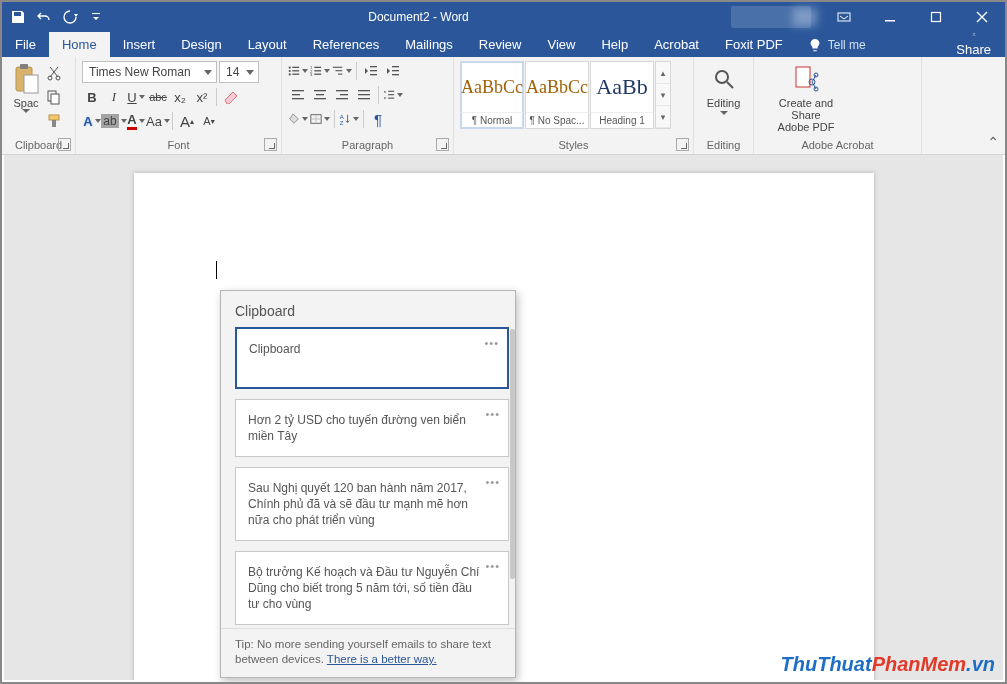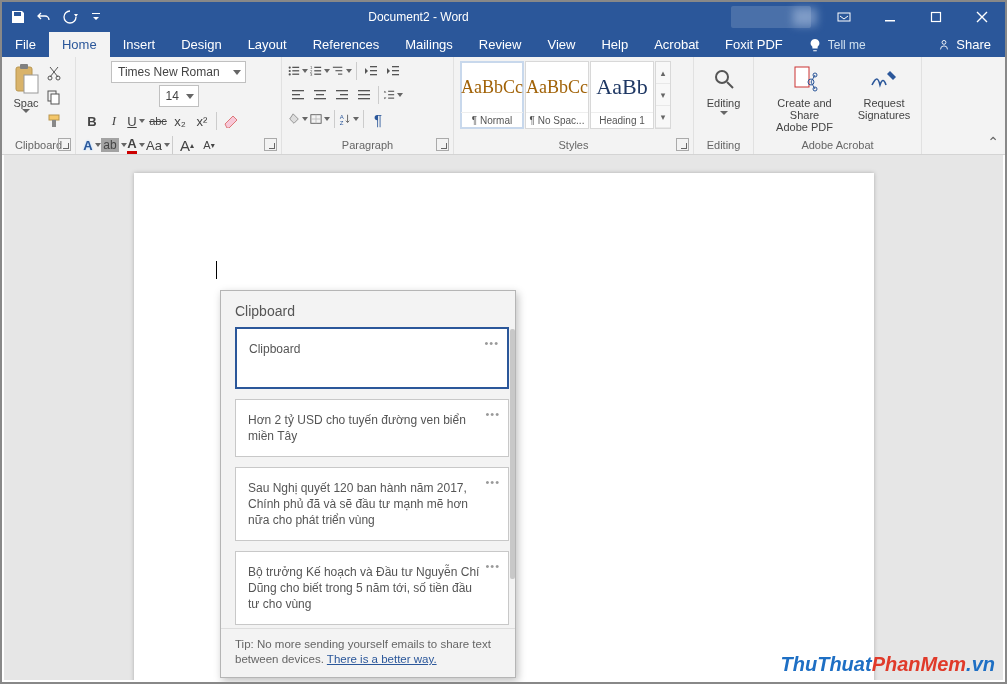--- a/index.html
+++ b/index.html
@@ -14,41 +14,41 @@
 .titlebar .wincontrols .tbtn { width: 46px; height: 30px; display: flex; align-items: center; justify-content: center; }
 .titlebar .user { width: 80px; height: 22px; background: rgba(255,255,255,0.15); margin-right: 10px; border-radius: 2px; position: relative; }
 .titlebar .user::after { content:""; position:absolute; right:-6px; top:2px; width:24px; height:18px; background: rgba(180,200,230,0.5); filter: blur(4px); }
 
 
 .tabs { height: 25px; background: #2b579a; display: flex; align-items: stretch; color: #fff; font-size: 13px; }
 .tab { padding: 0 13px; display: flex; align-items: center; cursor: pointer; }
 .tab.active { background: #f3f3f3; color: #2b579a; }
 .tabs .spacer { flex: 1; }
 .tabs .tellme { display: flex; align-items: center; gap: 6px; padding: 0 12px; font-size: 12px; color: #cfe0ef; }
-.tabs .share { display: flex; align-items: center; gap: 5px; padding: 0 14px; }
+.tabs .share { display: flex; align-items: center; gap: 5px; padding: 0 14px; flex-direction: column; }
 
 
 .ribbon { height: 98px; background: #f3f3f3; border-bottom: 1px solid #d4d4d4; display: flex; font-size: 11px; color: #444; }
 .group { border-right: 1px solid #e1e1e1; padding: 4px 6px 0 6px; display: flex; flex-direction: column; position: relative; }
 .group .label { text-align: center; font-size: 11px; color: #666; padding: 2px 0 3px; margin-top: auto; border-top: 0; position: relative; }
 .group .launcher { position: absolute; right: 4px; bottom: 3px; width: 13px; height: 13px; border: 1px solid #aaa; }
 .group .launcher::after { content:""; position:absolute; right:1px; bottom:1px; width:5px; height:5px; border-right:1px solid #666; border-bottom:1px solid #666; }
 .group .body { display: flex; gap: 4px; flex: 1; align-items: flex-start; }
 
 .bigbtn { display: flex; flex-direction: column; align-items: center; justify-content: flex-start; padding: 2px 4px; gap: 2px; }
 .bigbtn .ic { width: 32px; height: 32px; display:flex; align-items:center; justify-content:center; }
 .bigbtn span { font-size: 11px; text-align: center; line-height: 12px; color: #444; }
 
 .clip-body { display:flex; align-items:flex-start; }
 .paste-btn { display:flex; flex-direction:column; align-items:center; padding: 2px 4px; }
 .paste-btn span { font-size:11px; color:#444; }
 .clip-side { display:flex; flex-direction:column; gap:4px; padding-top:2px; }
 
 .font-body { display:flex; flex-direction:column; gap:4px; }
-.font-row1 { display:flex; gap:2px; align-items:center;flex-direction:column; }
+.font-row1 { display:flex; gap:2px; align-items:center; }
 .font-row2, .font-row3 { display:flex; gap:2px; align-items:center; }
 .combo { border:1px solid #c0c0c0; background:#fff; height:22px; display:flex; align-items:center; padding:0 16px 0 6px; font-size:12px; position:relative; }
 .combo::after { content:""; position:absolute; right:4px; top:8px; border-left:4px solid transparent; border-right:4px solid transparent; border-top:5px solid #666; }
 .combo.font { width: 135px; }
 .combo.size { width: 40px; }
 .rico { width:20px; height:20px; display:flex; align-items:center; justify-content:center; font-size:13px; color:#444; border-radius:2px; }
 .rico.dd::after { content:""; margin-left:2px; border-left:3px solid transparent; border-right:3px solid transparent; border-top:4px solid #666; display:inline-block; vertical-align:middle; }
 
 .para-body { display:flex; flex-direction:column; gap:4px; }
 .para-row { display:flex; gap:2px; align-items:center; }
@@ -417,30 +417,20 @@
               <circle cx="20" cy="17" r="3" fill="none" stroke="#2b579a"></circle>
               <circle cx="24" cy="10" r="2" fill="none" stroke="#2b579a"></circle>
               <circle cx="24" cy="24" r="2" fill="none" stroke="#2b579a"></circle>
               <line x1="20" y1="17" x2="24" y2="10" stroke="#2b579a"></line>
               <line x1="20" y1="17" x2="24" y2="24" stroke="#2b579a"></line>
             </svg>
           </div>
         <span style="white-space:pre-line">Create and Share
 Adobe PDF</span>
       </div>
-      <div class="bigbtn" style="width:64px">
-        <div class="ic">
-            <svg width="28" height="24" viewBox="0 0 28 24">
-              <path d="M2 18c4-8 6-8 8 0 2-6 4-6 6 0" fill="none" stroke="#2b579a" stroke-width="1.6"></path>
-              <path d="M20 4l6 6-3 3-6-6z" fill="#2b579a"></path>
-            </svg>
-          </div>
-        <span style="white-space:pre-line">Request
-Signatures</span>
-      </div>
     </div>
     <div class="label">Adobe Acrobat</div>
   </div>
 
   <div style="flex:1;position:relative">
     <div class="collapse">⌃</div>
   </div>
 </div>
 
 <div class="docarea">

